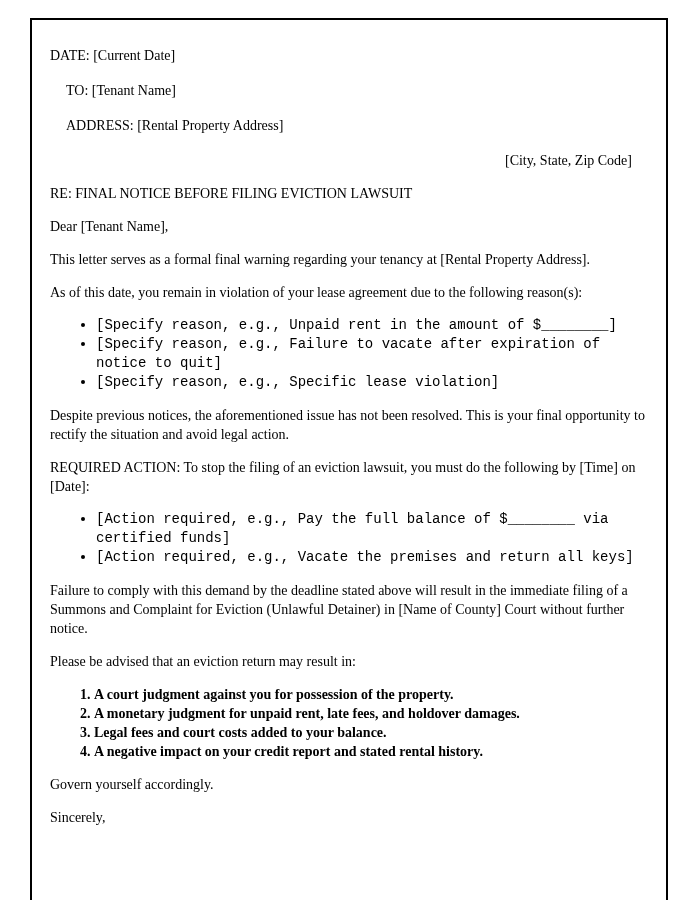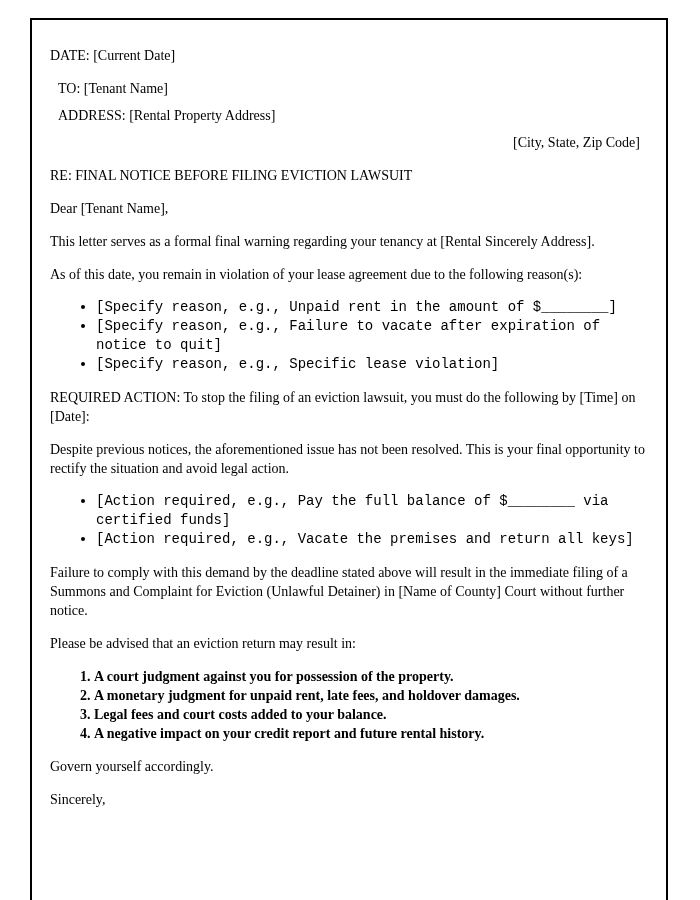--- a/index.html
+++ b/index.html
@@ -25,21 +25,21 @@
     padding: 26px 18px 20px 18px;
     background: #ffffff;
     color: #000000;
     font-size: 14px;
     line-height: 19px;
   }
   .para {
     margin: 0 0 14px 0;
   }
   .tight {
-    margin: 8px;
+    margin: 16px;
   }
   .bold {
     font-weight: normal;
   }
   ul.reason-list, ul.action-list {
     margin: 14px 0;
     padding-left: 46px;
     list-style-type: disc;
     font-family: Liberation Mono, monospace;
   }
@@ -62,47 +62,47 @@
   <p class="para"><span class="bold">DATE:</span> <span>[Current Date]</span></p>
 
   <p class="tight"><span class="bold">TO:</span> <span>[Tenant Name]</span></p>
   <p class="tight"><span class="bold">ADDRESS:</span> <span>[Rental Property Address]</span></p>
   <p class="tight" style="margin-bottom:14px;text-align:right;">[City, State, Zip Code]</p>
 
   <p class="para bold">RE: FINAL NOTICE BEFORE FILING EVICTION LAWSUIT</p>
 
   <p class="para">Dear [Tenant Name],</p>
 
-  <p class="para">This letter serves as a formal final warning regarding your tenancy at [Rental Sincerely Address].</p>
+  <p class="para">This letter serves as a formal final warning regarding your tenancy at [Rental Property Address].</p>
 
   <p class="para">As of this date, you remain in violation of your lease agreement due to the following reason(s):</p>
 
   <ul class="reason-list">
     <li>[Specify reason, e.g., Unpaid rent in the amount of $________]</li>
     <li>[Specify reason, e.g., Failure to vacate after expiration of notice to quit]</li>
     <li>[Specify reason, e.g., Specific lease violation]</li>
   </ul>
 
+  <p class="para">Despite previous notices, the aforementioned issue has not been resolved. This is your final opportunity to rectify the situation and avoid legal action.</p>
+
   <p class="para"><span class="bold">REQUIRED ACTION:</span> <span>To stop the filing of an eviction lawsuit, you must do the following by [Time] on [Date]:</span></p>
-
-  <p class="para">Despite previous notices, the aforementioned issue has not been resolved. This is your final opportunity to rectify the situation and avoid legal action.</p>
 
   <ul class="action-list">
     <li>[Action required, e.g., Pay the full balance of $________ via certified funds]</li>
     <li>[Action required, e.g., Vacate the premises and return all keys]</li>
   </ul>
 
   <p class="para">Failure to comply with this demand by the deadline stated above will result in the immediate filing of a Summons and Complaint for Eviction (Unlawful Detainer) in [Name of County] Court without further notice.</p>
 
   <p class="para">Please be advised that an eviction return may result in:</p>
 
   <ol class="consequence-list">
     <li>A court judgment against you for possession of the property.</li>
     <li>A monetary judgment for unpaid rent, late fees, and holdover damages.</li>
     <li>Legal fees and court costs added to your balance.</li>
-    <li>A negative impact on your credit report and future rental history.</li>
+    <li>A negative impact on your credit report and stated rental history.</li>
   </ol>
 
   <p class="para">Govern yourself accordingly.</p>
 
   <p class="para">Sincerely,</p>
 
 </div>
 
 </body></html>

